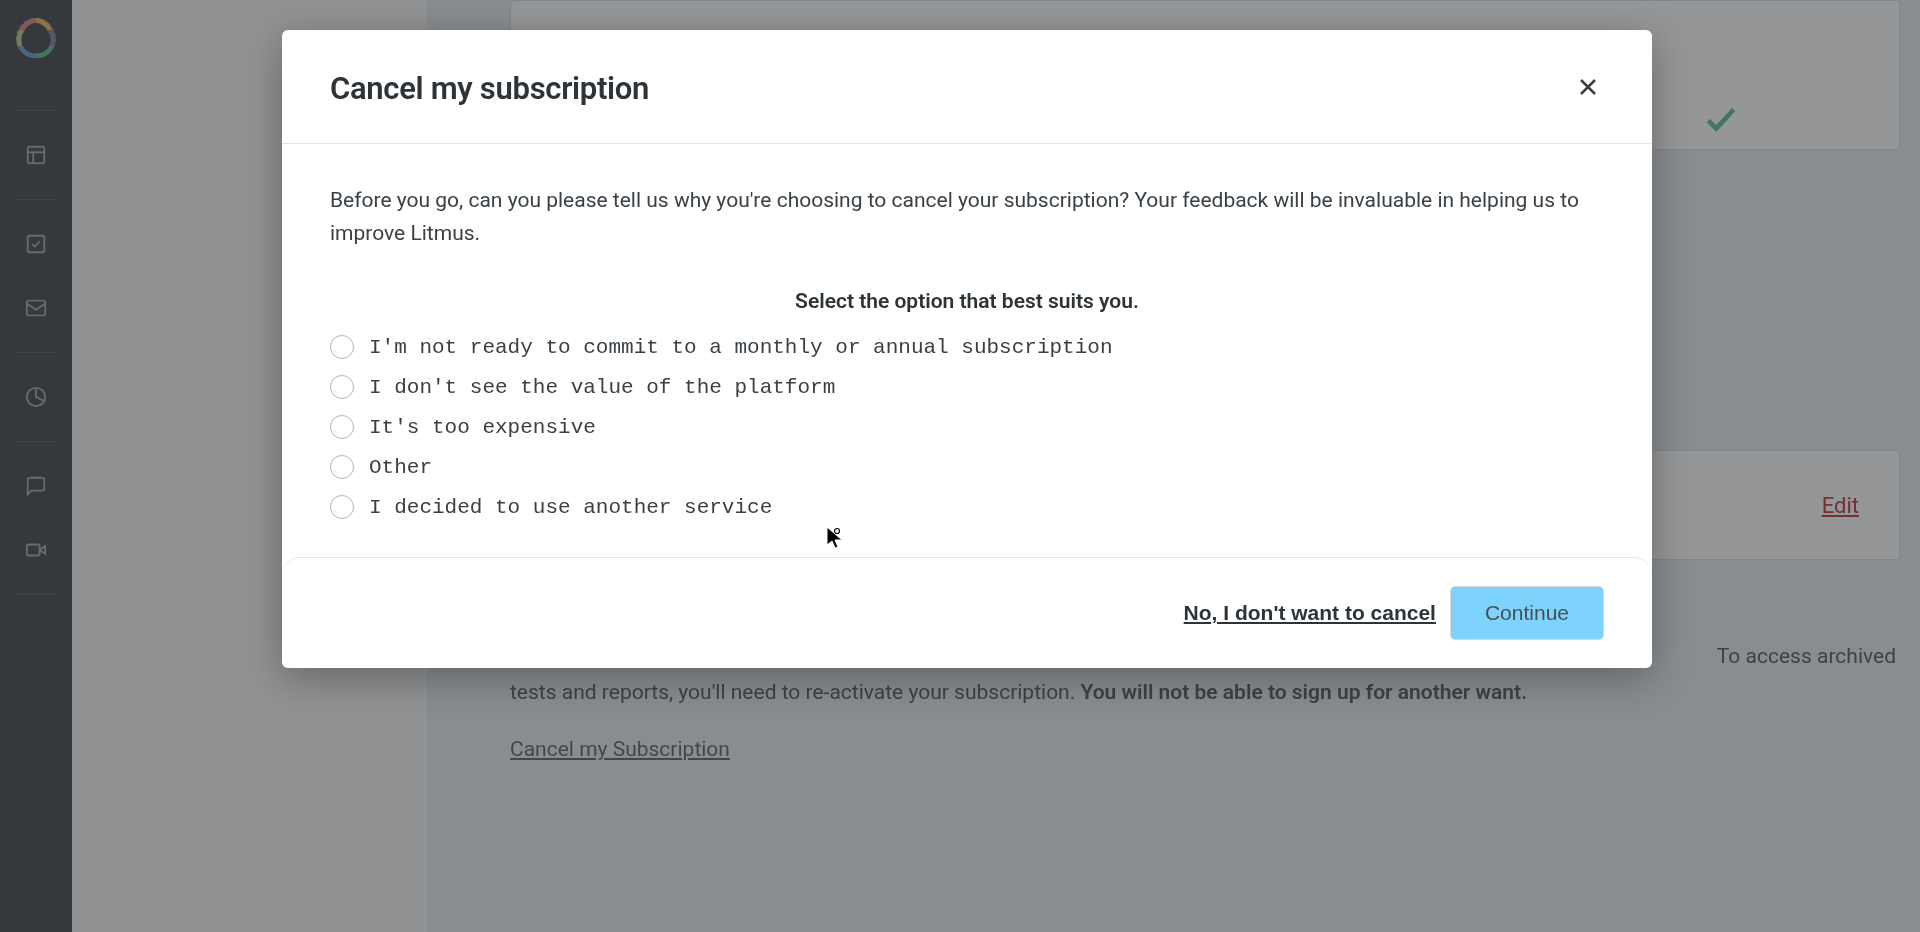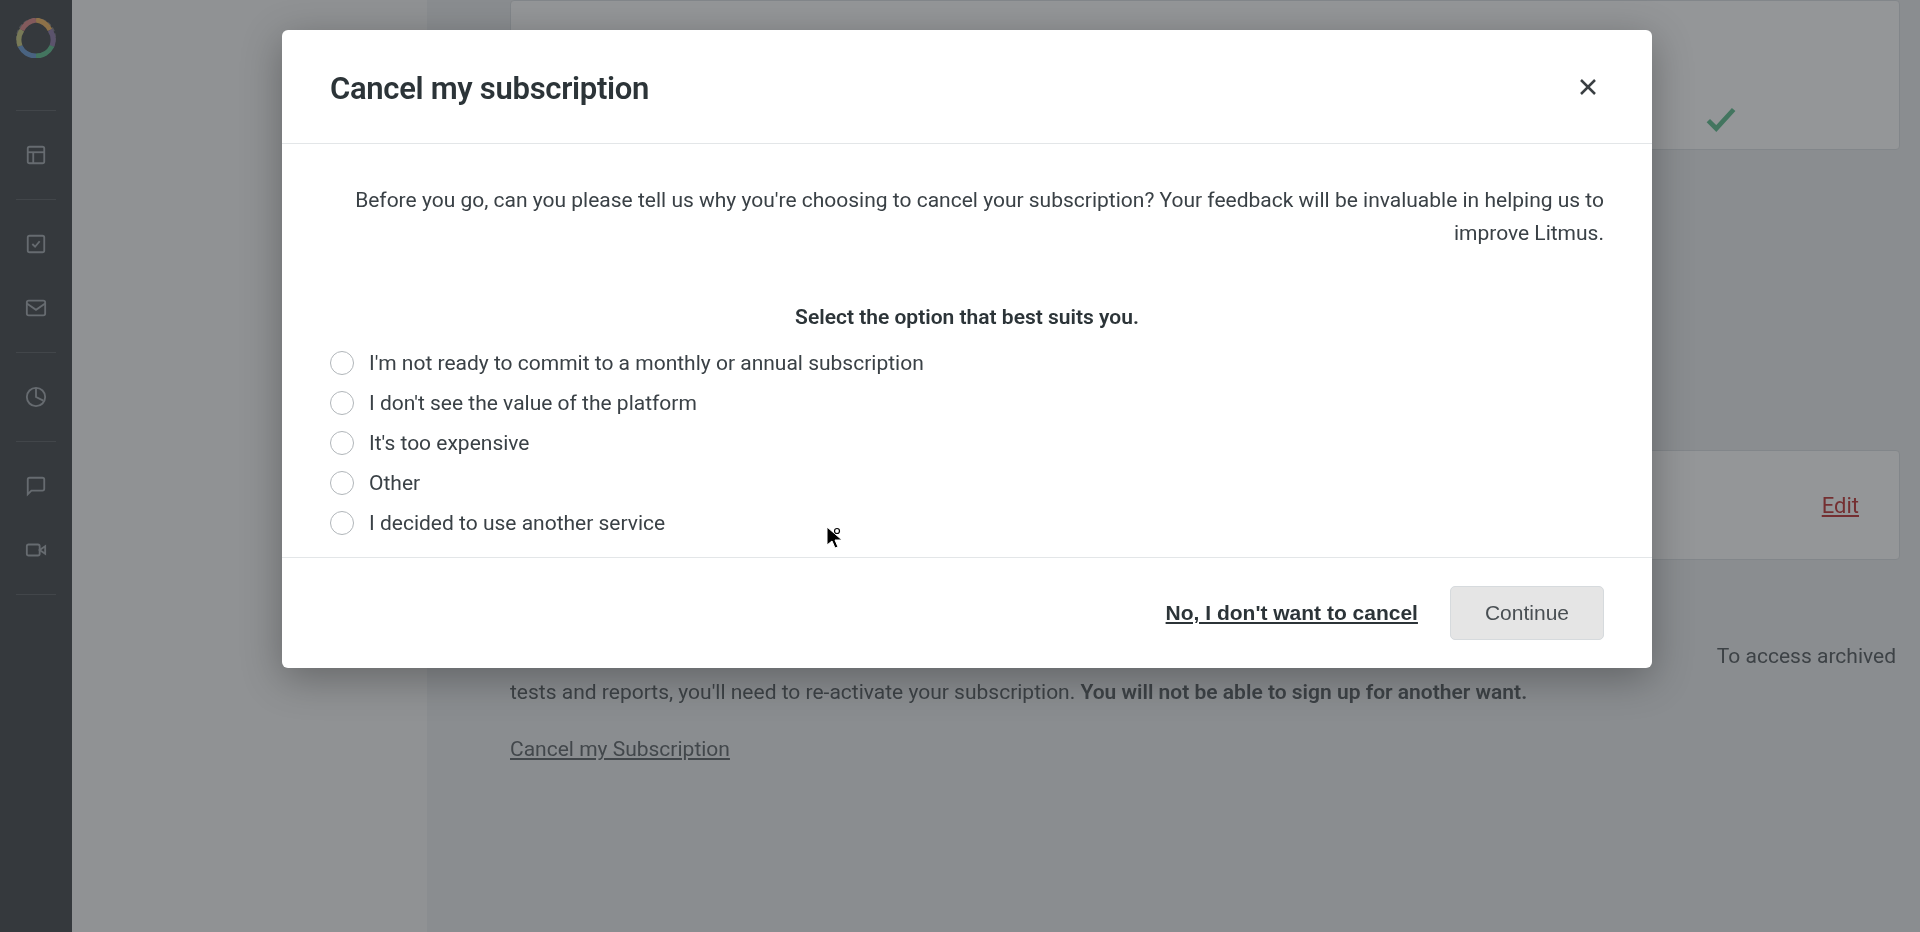--- a/index.html
+++ b/index.html
@@ -175,67 +175,68 @@
       background: transparent;
     }
     .modal-body::-webkit-scrollbar-thumb {
       background: #b8bcc0;
       border-radius: 6px;
     }
     .intro-text {
       font-size: 21px;
       color: #3a4146;
       line-height: 1.55;
-      margin-bottom: 56px;
-      text-align: right;
+      margin-bottom: 40px;
     }
     .select-heading {
       font-size: 21px;
       font-weight: 600;
       color: #2c3438;
       margin-bottom: 22px;
       text-align: center;
     }
     .radio-option {
       display: flex;
       align-items: center;
       margin-bottom: 16px;
       cursor: pointer;
+      font-family: Liberation Mono, monospace;
     }
     .radio-circle {
       width: 24px;
       height: 24px;
       border: 1.5px solid #b0b5b9;
       border-radius: 50%;
       margin-right: 15px;
       flex-shrink: 0;
     }
     .radio-label {
       font-size: 21px;
       color: #3a4146;
     }
     .modal-footer {
       border-top: 1px solid #e3e6e8;
       padding: 28px 48px;
       display: flex;
       justify-content: flex-end;
       align-items: center;
-      gap: 32px;
+      gap: 14px;
+      border-radius: 18px;
     }
     .link-btn {
       background: none;
       border: none;
       font-size: 21px;
       font-weight: 600;
       color: #2c3438;
       text-decoration: underline;
       cursor: pointer;
     }
     .continue-btn {
-      background: #e5e5e5;
+      background: #7dd3fc;
       border: 1px solid #d6dadd;
       border-radius: 5px;
       padding: 14px 34px;
       font-size: 21px;
       color: #494f53;
       cursor: pointer;
     }
     .cursor {
       position: absolute;
       left: 824px;

